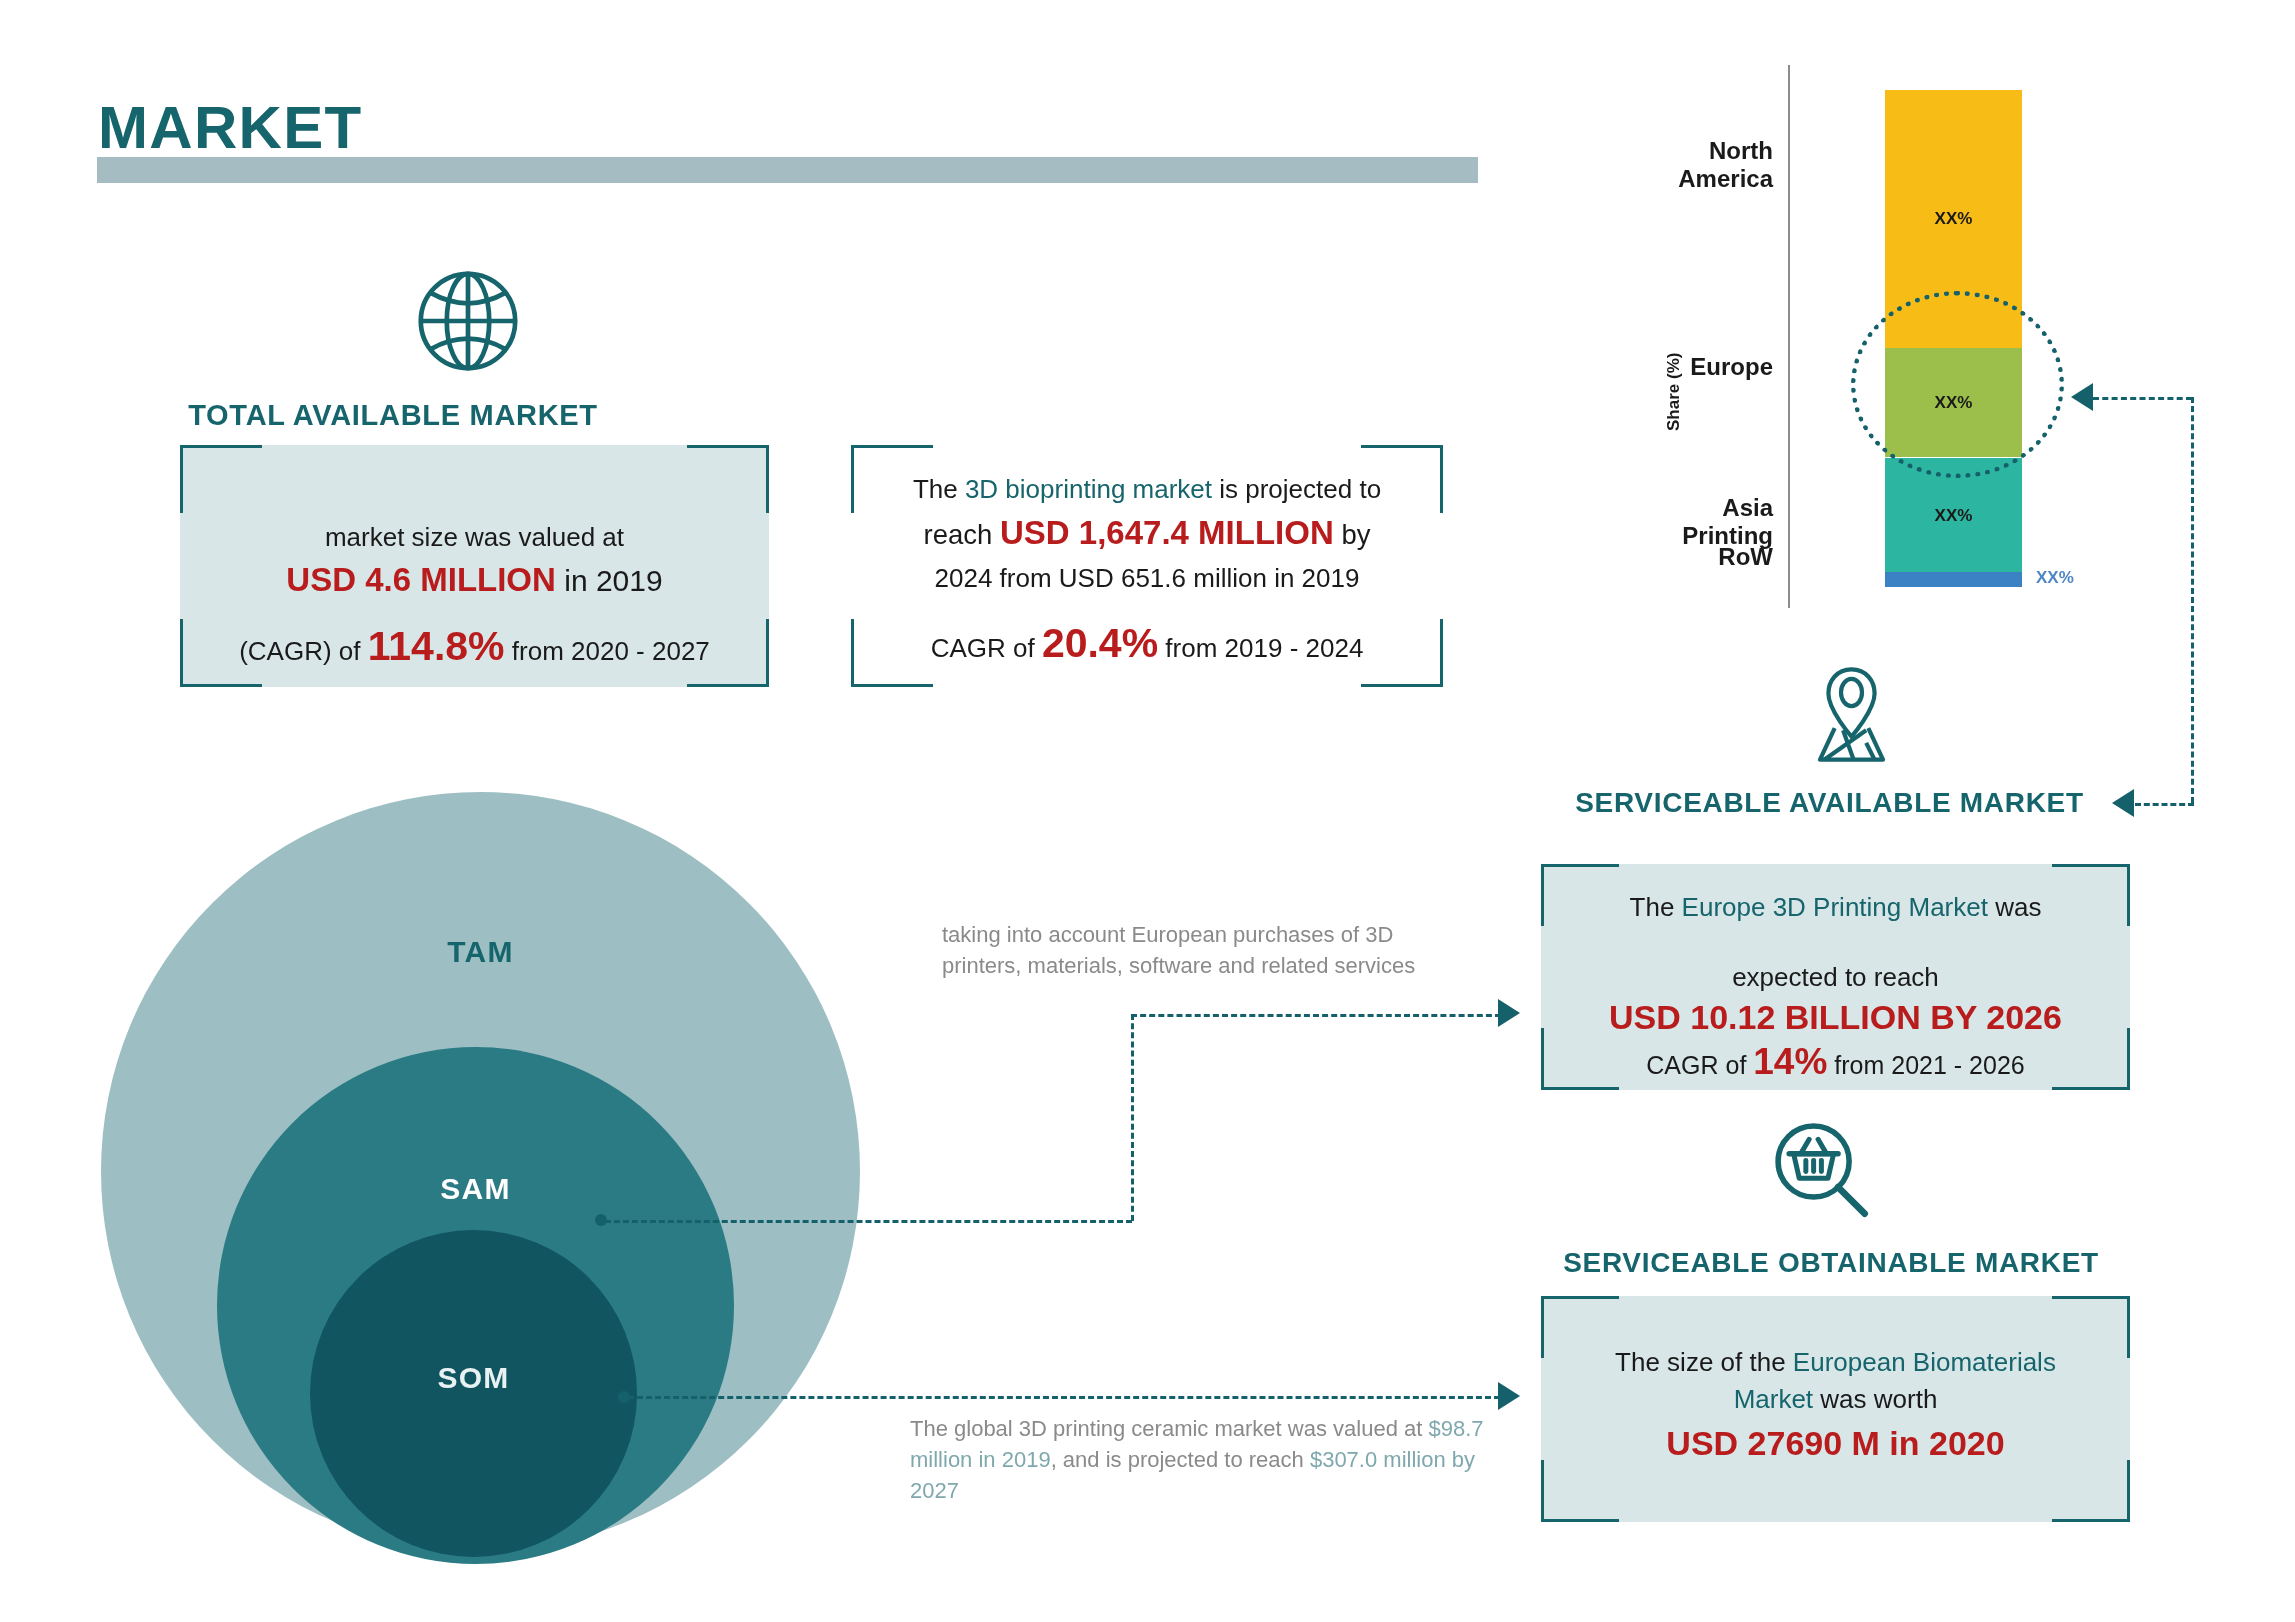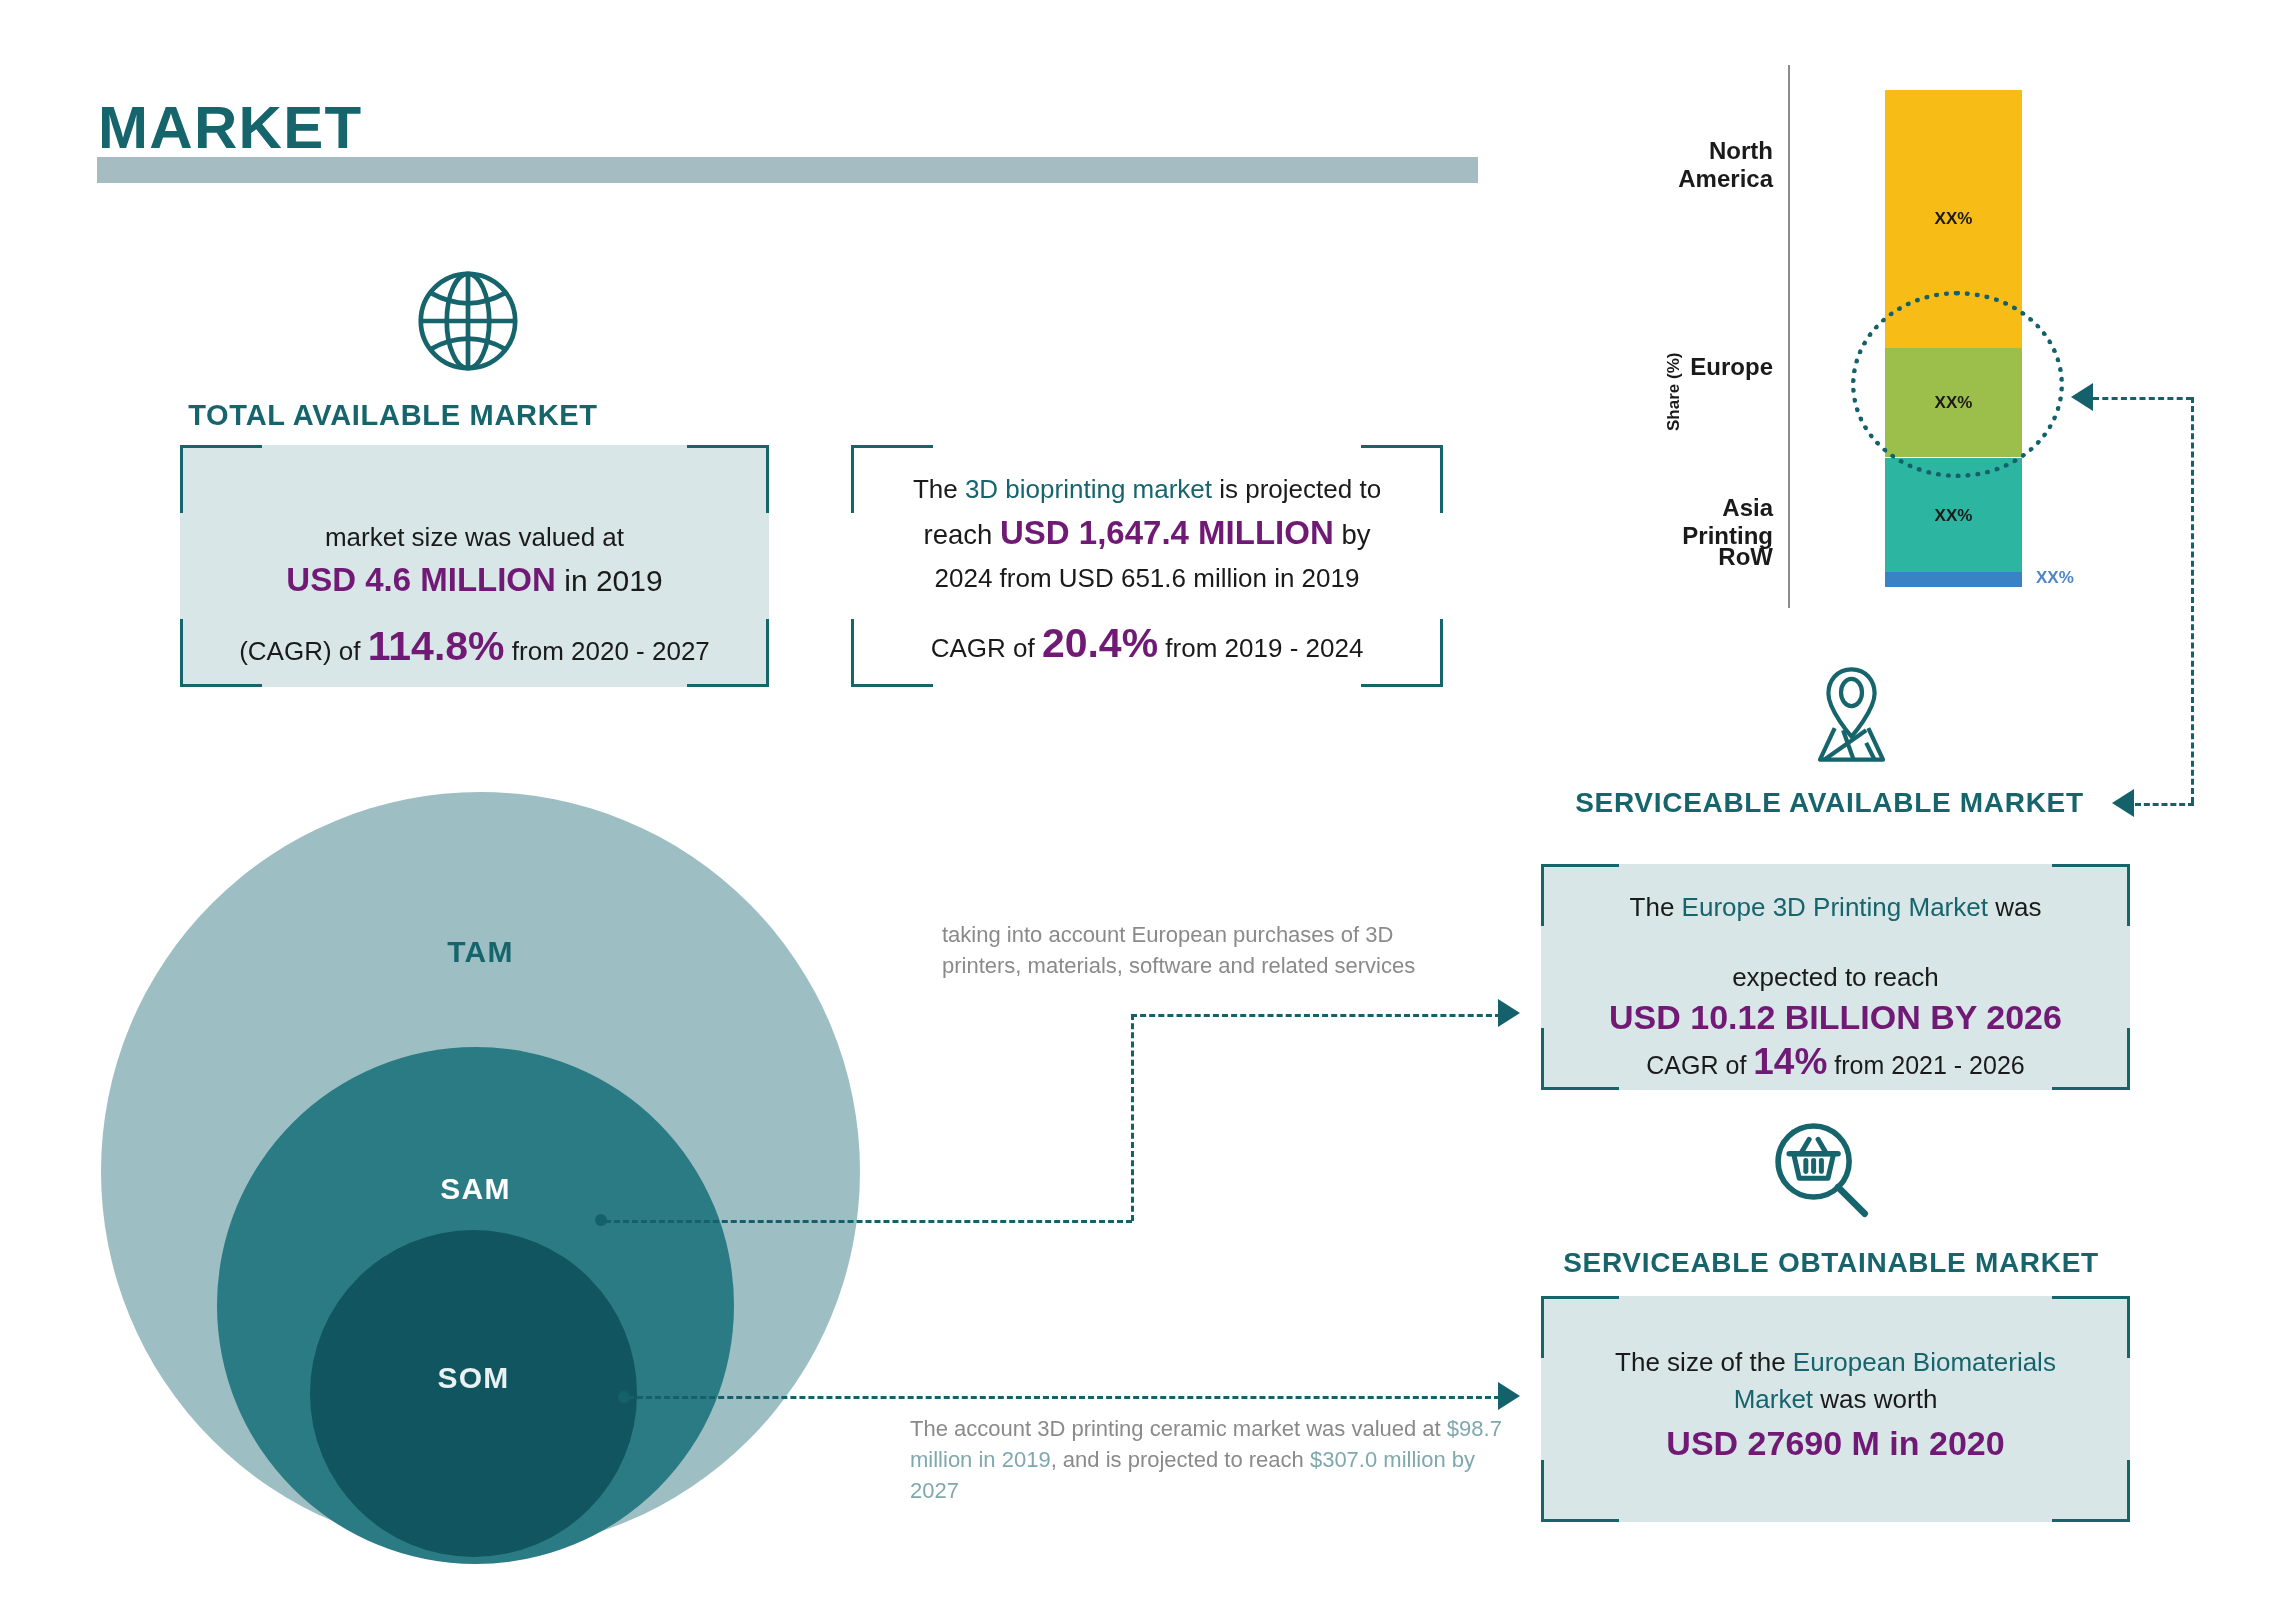--- a/index.html
+++ b/index.html
@@ -24,21 +24,21 @@
   .br.tl{left:0;top:0;border-width:3.9px 0 0 3.9px;}
   .br.tr{right:0;top:0;border-width:3.9px 3.9px 0 0;}
   .br.bl{left:0;bottom:0;border-width:0 0 3.9px 3.9px;}
   .br.br2{right:0;bottom:0;border-width:0 3.9px 3.9px 0;}
 
   .boxtext{
     position:absolute;left:0;right:0;text-align:center;color:#1a1a1a;
   }
 
   .accent{color:#16646c;}
-  .bold-accent{color:#701a75;font-weight:bold;}
+  .bold-accent{color:#b91c1c;font-weight:bold;}
 
   
   .section-title{
     font-size:29px;font-weight:bold;color:#16646c;letter-spacing:0.7px;
     text-align:center;
   }
 
   
   .circ{border-radius:50%;position:absolute;}
   .circ-label{
@@ -250,15 +250,15 @@
 <div class="dline-h" style="left:1131px;top:1014px;width:370px;"></div>
 <div class="arrow-right" style="position:absolute;left:1498px;top:999px;width:0;height:0;border-top:14.4px solid transparent;border-bottom:14.4px solid transparent;border-left:22px solid #15616b;"></div>
 
 <div class="dot" style="left:618px;top:1391px;"></div>
 <div class="dline-h" style="left:628px;top:1396px;width:872px;"></div>
 <div class="arrow-right" style="position:absolute;left:1498px;top:1382px;width:0;height:0;border-top:14.4px solid transparent;border-bottom:14.4px solid transparent;border-left:22px solid #15616b;"></div>
 
 <div class="note" style="left:942px;top:919px;width:523px;">taking into account European purchases of 3D printers, materials, software and related services</div>
 
 <div class="note" style="left:910px;top:1413px;width:595px;">
-  <span>The account 3D printing ceramic market was valued at </span><span class="hl">$98.7 million in 2019</span><span>, and is projected to reach </span><span class="hl">$307.0 million by 2027</span>
+  <span>The global 3D printing ceramic market was valued at </span><span class="hl">$98.7 million in 2019</span><span>, and is projected to reach </span><span class="hl">$307.0 million by 2027</span>
 </div>
 
 
 </body></html>

